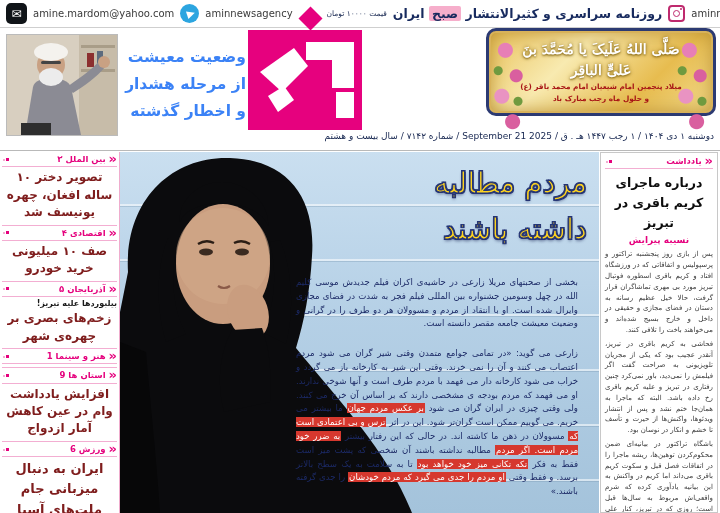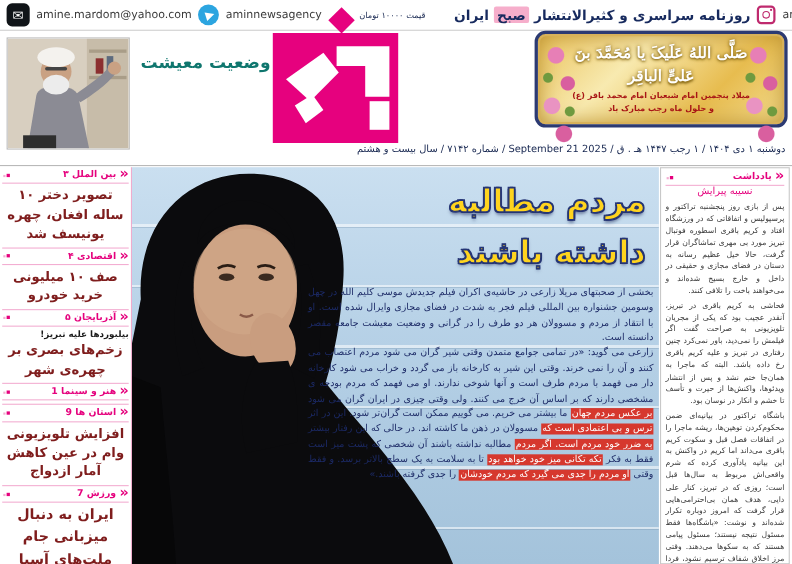--- a/index.html
+++ b/index.html
@@ -9,31 +9,31 @@
   .topbar{position:absolute;left:0;top:0;width:720px;height:28px;display:flex;align-items:center;
           gap:6px;padding:0 6px;box-sizing:border-box;border-bottom:1px solid #cfcfcf;direction:ltr;}
   .mail-ic{width:21px;height:21px;background:#101418;border-radius:5px;color:#fff;font-size:12px;
            display:flex;align-items:center;justify-content:center;flex:0 0 auto;}
   .tb-txt{font-size:10px;color:#3a3a3a;}
   .tg-ic{width:19px;height:19px;border-radius:50%;background:#2ca5e0;display:flex;align-items:center;
          justify-content:center;flex:0 0 auto;}
   .tg-tri{width:0;height:0;border-top:4px solid transparent;border-bottom:4px solid transparent;
           border-left:8px solid #fff;transform:rotate(-18deg);margin-left:2px;}
   .price{font-size:7.5px;color:#15254f;direction:rtl;margin-left:28px;white-space:nowrap;}
-  .tagline{direction:rtl;font-size:12.5px;font-weight:bold;color:#172a5e;white-space:nowrap;margin-left:20px;}
+  .tagline{direction:rtl;font-size:12.5px;font-weight:bold;color:#172a5e;white-space:nowrap;margin-left:0;}
   .tagline .chip{background:#f6aecb;padding:0 3px;border-radius:2px;}
   .ig-ic{width:13px;height:13px;border:2px solid #bf2a6e;border-radius:4px;position:relative;
          margin-left:auto;flex:0 0 auto;}
   .ig-ic::before{content:"";position:absolute;left:3px;top:3px;width:5px;height:5px;border:1.5px solid #bf2a6e;
          border-radius:50%;}
   .ig-ic::after{content:"";position:absolute;right:1px;top:1px;width:2px;height:2px;background:#bf2a6e;border-radius:50%;}
   
   .cleric{position:absolute;left:6px;top:34px;width:110px;height:100px;border:1px solid #bbb;overflow:hidden;}
   .lead-headline{position:absolute;left:118px;top:44px;width:128px;direction:rtl;text-align:right;
-                 font-weight:bold;font-size:15.5px;line-height:1.75;color:#0f766e;}
+                 font-weight:bold;font-size:15.5px;line-height:1.75;color:#3b82f6;}
   .logo{position:absolute;left:248px;top:30px;width:114px;height:100px;background:#e6017e;}
   .logo-diamond{position:absolute;left:54px;top:-20px;width:17px;height:17px;background:#e6017e;transform:rotate(45deg);}
   .banner{position:absolute;left:486px;top:28px;width:230px;height:88px;box-sizing:border-box;
           background:linear-gradient(135deg,#e9c25c 0%,#f8eab0 35%,#e7bc4f 70%,#f3dd92 100%);
           border:3px solid #2c3a72;border-radius:10px;
           box-shadow:inset 0 0 0 2px #d8b25a, inset 0 0 20px #b98f2f;
           display:flex;flex-direction:column;align-items:center;justify-content:center;padding:4px 26px;direction:rtl;}
   .flowers{position:absolute;top:4px;width:36px;height:102px;
      background-image:radial-gradient(circle at 40% 15%,#e77fb6 7px,transparent 8px),
        radial-gradient(circle at 70% 40%,#d95f9f 6px,transparent 7px),
@@ -62,34 +62,34 @@
                direction:rtl;padding:2px 1px 0;}
   .sb-item:last-child .sb-headline{font-size:13px;line-height:1.55;}
   .vline{position:absolute;left:119px;top:152px;width:1px;height:361px;background:#efaccd;}
   
   .photo{position:absolute;left:120px;top:152px;width:479px;height:361px;overflow:hidden;
          background:linear-gradient(180deg,#cadff0 0%,#b5d0e6 45%,#a4c3db 100%);}
   .wall-lines{position:absolute;inset:0;
          background:repeating-linear-gradient(180deg,transparent 0 52px,rgba(255,255,255,.55) 52px 54px,rgba(120,150,175,.35) 54px 55px);}
   .photo svg{position:absolute;left:0;top:0;}
   .big-headline{position:absolute;right:12px;top:8px;direction:rtl;text-align:right;
-         font-size:29px;font-weight:700;color:#ffd41e;line-height:1.6;
+         font-size:29px;font-weight:400;color:#ffd41e;line-height:1.6;
          -webkit-text-stroke:1.2px #253575;
          text-shadow:1px 1px 0 #253575,-1px 1px 0 #253575,1px -1px 0 #253575,-1px -1px 0 #253575,0 2px 3px rgba(20,30,80,.5);}
   .big-headline span{display:block;}
   .article{position:absolute;left:160px;top:108px;width:314px;direction:rtl;text-align:justify;
            font-size:8.6px;line-height:13.8px;color:#1c2a66;font-weight:500;}
-  .article p{margin:0;}
+  .article p{margin:16px;}
   .hl{background:#d6382e;color:#fff;padding:0 1px;}
   
   .note{position:absolute;left:600px;top:152px;width:118px;height:361px;box-sizing:border-box;
         border:1px solid #c8c8c8;background:#fff;padding:2px 4px;overflow:hidden;}
   .note-title{font-size:12.5px;font-weight:bold;color:#0d0d0d;text-align:center;direction:rtl;
               line-height:1.6;padding:4px 0 2px;}
-  .note-author{font-size:9px;font-weight:normal;color:#e5017d;text-align:center;direction:rtl;padding-bottom:4px;}
+  .note-author{font-size:9px;font-weight:bold;color:#e5017d;text-align:center;direction:rtl;padding-bottom:4px;}
   .note-body p{margin:0 0 3px;font-size:7px;line-height:10.8px;text-align:justify;color:#3a3a3a;direction:rtl;}
 </style>
 </head>
 <body>
 
 <div class="page">
 
   <div class="topbar">
     <div class="mail-ic">✉</div>
     <span class="tb-txt">amine.mardom@yahoo.com</span>
@@ -118,21 +118,22 @@
       <circle cx="44" cy="30" r="14" fill="#c9a183"></circle>
       <ellipse cx="44" cy="42" rx="12" ry="9" fill="#ececec"></ellipse>
       <ellipse cx="44" cy="17" rx="17" ry="9" fill="#f4f2ee"></ellipse>
       <rect x="34" y="26" width="20" height="3" rx="1.5" fill="#444"></rect>
       <rect x="14" y="88" width="30" height="12" fill="#2e2e2e"></rect>
     </svg>
   </div>
 
   <div class="lead-headline">
     <span>وضعیت معیشت</span><br>
-    <br>
+    <span>از مرحله هشدار</span><br>
+    <span>و اخطار گذشته</span>
   </div>
 
   <div class="logo">
     <div class="logo-diamond"></div>
     <svg width="114" height="100" viewBox="0 0 114 100">
       <polygon points="58,12 106,12 106,58 84,58 84,30 58,30" fill="#fff"></polygon>
       <polygon points="12,42 46,18 60,36 34,62" fill="#fff"></polygon>
       <polygon points="20,66 36,56 46,70 30,82" fill="#fff"></polygon>
       <rect x="88" y="62" width="18" height="26" fill="#fff"></rect>
     </svg>
@@ -200,26 +201,26 @@
     <div class="sb-item">
       <div class="sb-head">
           <span class="sb-chev">«</span>
           <span>استان ها 9</span>
           <span class="sb-sq">
             <i></i>
             <i></i>
           </span>
         </div>
 
-      <div class="sb-headline">افزایش تلویزیونی وام در عین کاهش آمار ازدواج</div>
-    </div>
-    <div class="sb-item">
-      <div class="sb-head">
-          <span class="sb-chev">«</span>
-          <span>ورزش 7</span>
+      <div class="sb-headline">افزایش یادداشت وام در عین کاهش آمار ازدواج</div>
+    </div>
+    <div class="sb-item">
+      <div class="sb-head">
+          <span class="sb-chev">«</span>
+          <span>ورزش 6</span>
           <span class="sb-sq">
             <i></i>
             <i></i>
           </span>
         </div>
 
       <div class="sb-headline">ایران به دنبال میزبانی جام ملت‌های آسیا</div>
     </div>
   </div>
   <div class="vline"></div>
@@ -254,20 +255,21 @@
 
   <div class="note">
     <div class="sb-head">
         <span class="sb-chev">«</span>
         <span>یادداشت</span>
         <span class="sb-sq">
           <i></i>
           <i></i>
         </span>
       </div>
+    <div class="note-title">درباره ماجرای کریم باقری در تبریز</div>
     <div class="note-author">نسیبه پیرایش</div>
     <div class="note-body">
       <p>پس از بازی روز پنجشنبه تراکتور و پرسپولیس و اتفاقاتی که در ورزشگاه افتاد و کریم باقری اسطوره فوتبال تبریز مورد بی مهری تماشاگران قرار گرفت، حالا خیل عظیم رسانه به دستان در فضای مجازی و حقیقی در داخل و خارج بسیج شده‌اند و می‌خواهند باخت را تلافی کنند.</p>
       <p>فحاشی به کریم باقری در تبریز، آنقدر عجیب بود که یکی از مجریان تلویزیونی به صراحت گفت اگر فیلمش را نمی‌دید، باور نمی‌کرد چنین رفتاری در تبریز و علیه کریم باقری رخ داده باشد. البته که ماجرا به همان‌جا ختم نشد و پس از انتشار ویدئوها، واکنش‌ها از حیرت و تأسف تا خشم و انکار در نوسان بود.</p>
       <p>باشگاه تراکتور در بیانیه‌ای ضمن محکوم‌کردن توهین‌ها، ریشه ماجرا را در اتفاقات فصل قبل و سکوت کریم باقری می‌داند اما کریم در واکنش به این بیانیه یادآوری کرده که شرم واقعی‌اش مربوط به سال‌ها قبل است؛ روزی که در تبریز، کنار علی دایی، هدف همان بی‌احترامی‌هایی قرار گرفت که امروز دوباره تکرار شده‌اند و نوشت: «باشگاه‌ها فقط مسئول نتیجه نیستند؛ مسئول پیامی هستند که به سکوها می‌دهند. وقتی مرز اخلاق شفاف ترسیم نشود، فردا همین رفتار، شدیدتر و گسترده‌تر تکرار خواهد شد.»</p>
 
     </div>
   </div>
 
 </div>

